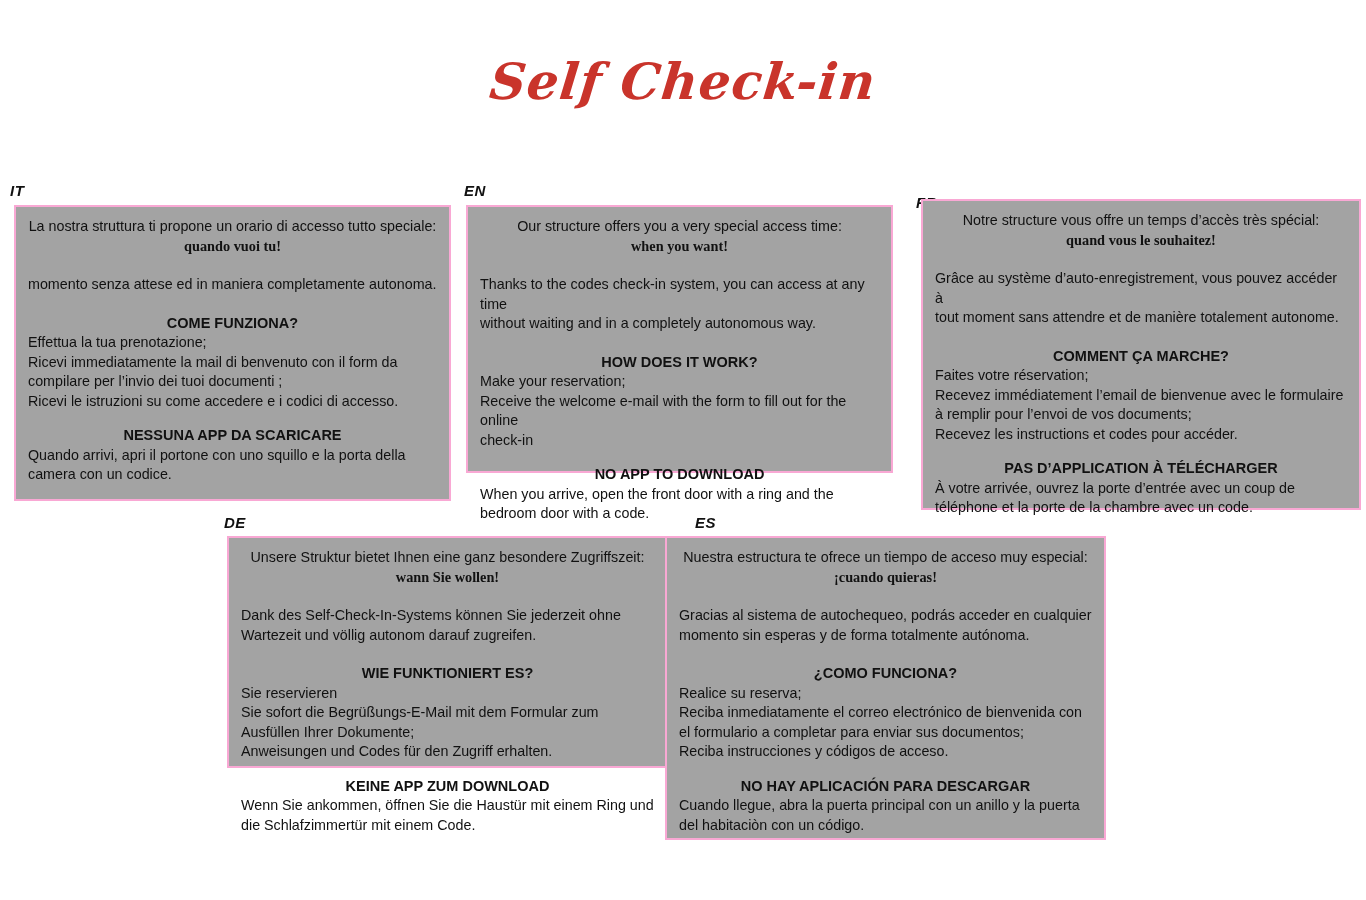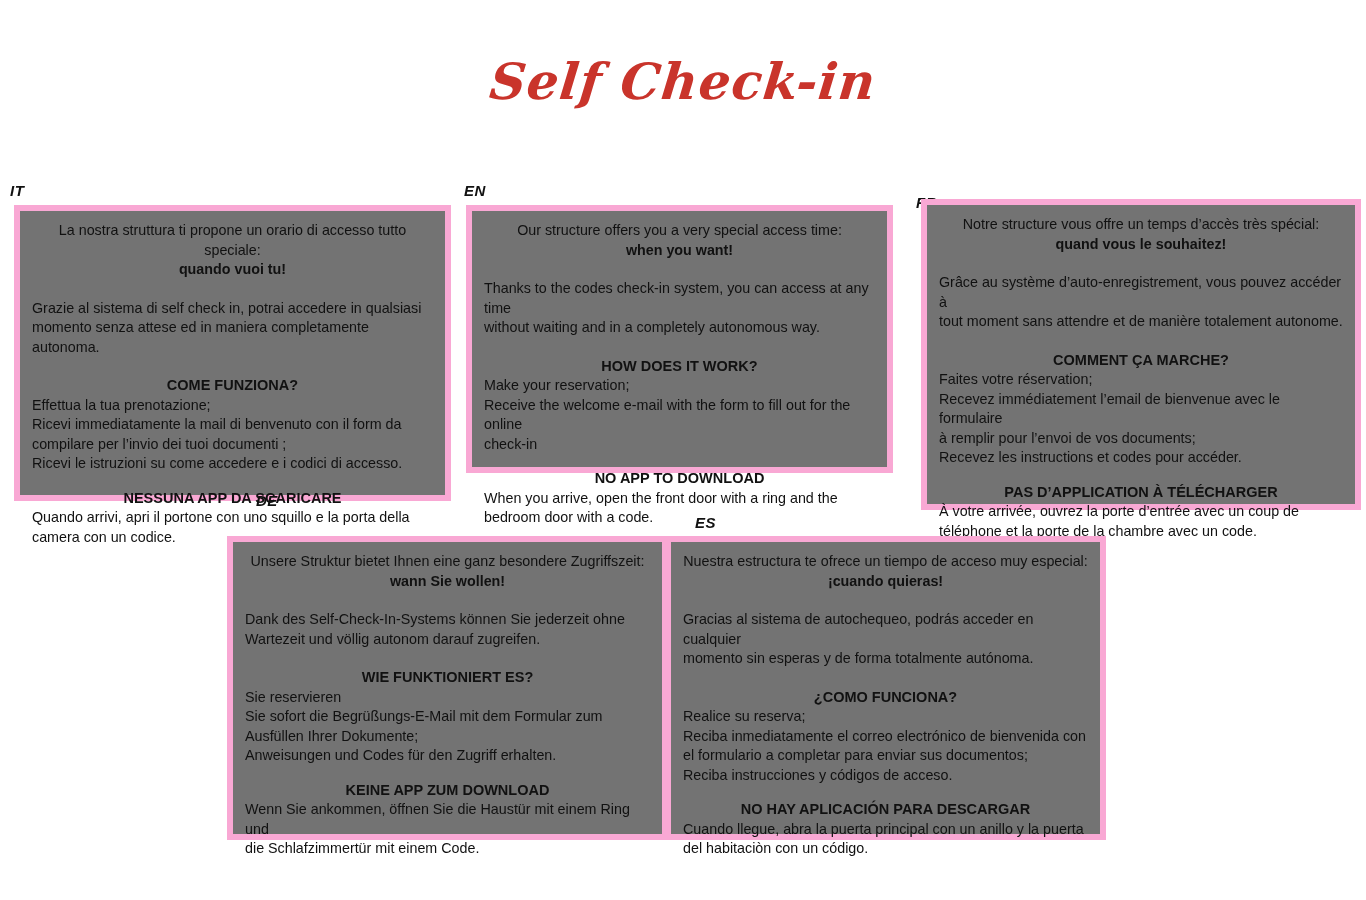--- a/index.html
+++ b/index.html
@@ -44,76 +44,76 @@
     font-style: italic;
     font-weight: bold;
     font-size: 15px;
     color: #111111;
     letter-spacing: 0.5px;
   }
 
   
   .card {
     position: absolute;
-    border: 6px solid #f9a8d4;
+    border: 2px solid #f9a8d4;
     box-sizing: border-box;
     padding: 10px 12px 12px 12px;
     font-size: 14.3px;
     line-height: 19.5px;
     color: #111111;
-    background: #737373;
+    background: #a3a3a3;
   }
   .card p {
     margin: 0;
   }
   .center {
     text-align: center;
   }
   .bold {
     font-weight: bold;
+    font-family: Liberation Serif, serif;
   }
   .heading {
     text-align: center;
     font-weight: bold;
     font-size: 14.5px;
     margin: 0;
   }
   .gap-lg {
     height: 19px;
   }
   .gap-md {
     height: 15px;
   }
 
   
   #label-it { left: 10px;  top: 182px; }
   #label-en { left: 464px; top: 182px; }
   #label-fr { left: 916px; top: 182px; margin-top: 12px; }
-  #label-de { left: 224px; top: 492px; margin-left: 32px; }
+  #label-de { left: 224px; top: 514px; }
   #label-es { left: 695px; top: 514px; }
 
   #card-it { left: 14px;  top: 205px; width: 437px; height: 296px; }
   #card-en { left: 466px; top: 205px; width: 427px; height: 268px; }
   #card-fr { left: 913px; top: 199px; width: 440px; height: 311px; margin-left: 8px; }
-  #card-de { left: 227px; top: 536px; width: 441px; height: 304px; }
+  #card-de { left: 227px; top: 536px; width: 441px; height: 232px; }
   #card-es { left: 665px; top: 536px; width: 441px; height: 304px; }
 </style>
 </head>
 <body>
 
 <div class="page">
 
   <div class="title">Self Check-in</div>
 
   <div class="lang-label" id="label-it">IT</div>
   <div class="card" id="card-it">
     <p class="center">La nostra struttura ti propone un orario di accesso tutto speciale:</p>
     <p class="center bold">quando vuoi tu!</p>
     <div class="gap-lg"></div>
-    <p>Grazie al sistema di self check in, potrai accedere in qualsiasi</p>
     <p>momento senza attese ed in maniera completamente autonoma.</p>
     <div class="gap-lg"></div>
     <p class="heading">COME FUNZIONA?</p>
     <p>Effettua la tua prenotazione;</p>
     <p>Ricevi immediatamente la mail di benvenuto con il form da</p>
     <p>compilare per l’invio dei tuoi documenti ;</p>
     <p>Ricevi le istruzioni su come accedere e i codici di accesso.</p>
     <div class="gap-md"></div>
     <p class="heading">NESSUNA APP DA SCARICARE</p>
     <p>Quando arrivi, apri il portone con uno squillo e la porta della</p>

